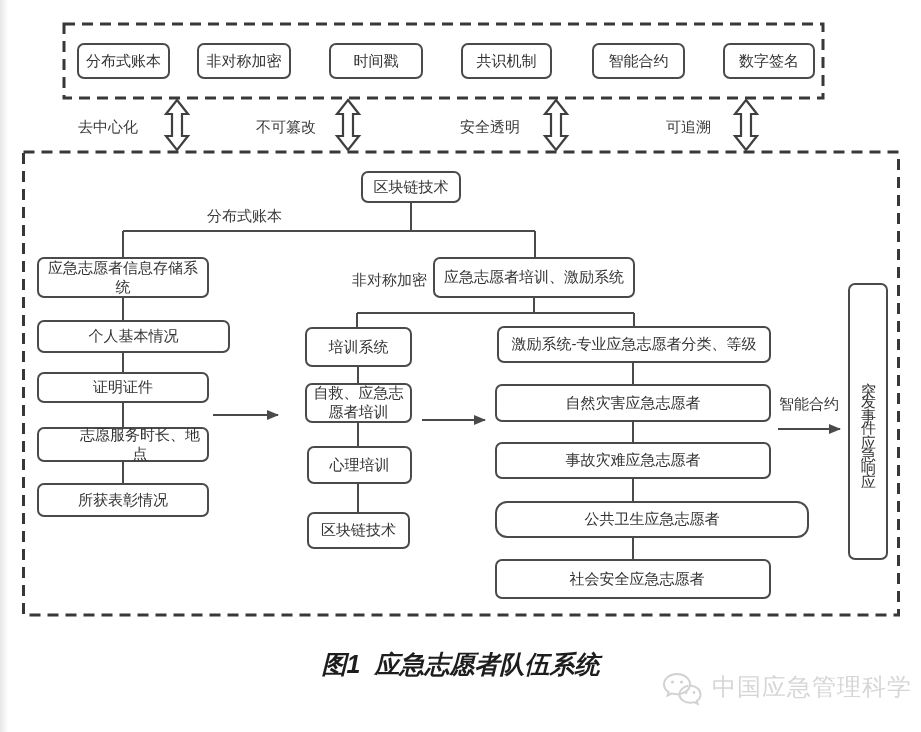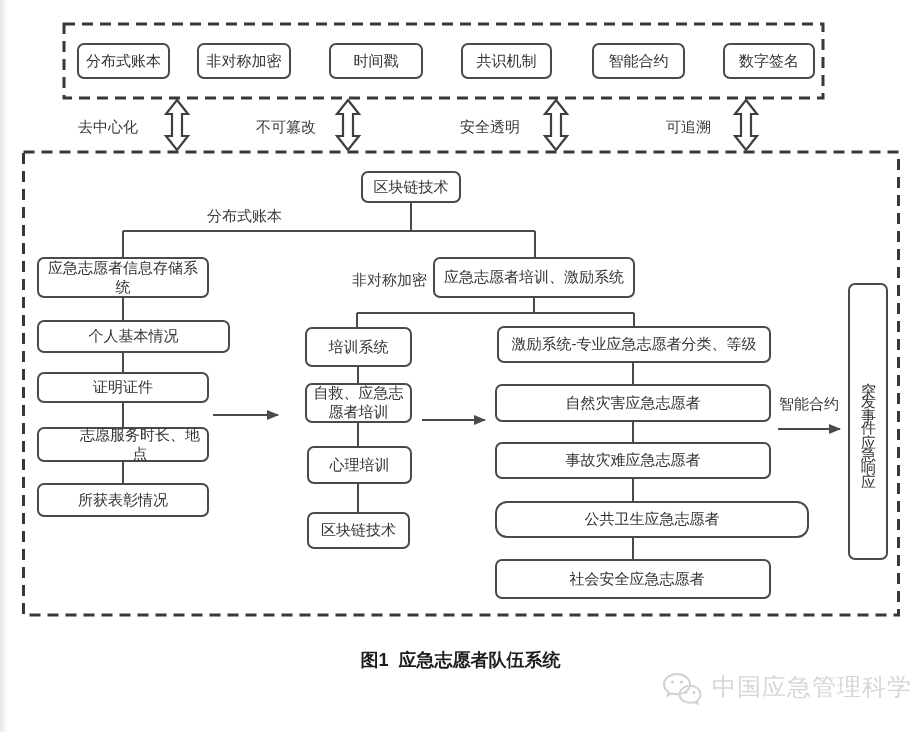--- a/index.html
+++ b/index.html
@@ -16,21 +16,21 @@
     display:flex;align-items:center;justify-content:center;text-align:center;
     font-size:15px;line-height:1.25;color:#333;box-sizing:border-box;padding:1px 4px;
   }
   .edge-label{position:absolute;font-size:15px;color:#3b3b3b;white-space:nowrap;}
   .feature-label{position:absolute;font-size:15px;color:#3b3b3b;white-space:nowrap;}
   .vertical-node{
     writing-mode:vertical-rl;letter-spacing:13px;padding:10px 0;
   }
   .caption{
     position:absolute;left:0;top:648px;width:921px;text-align:center;
-    font-size:18px;font-weight:bold;color:#1d1d1d;white-space:pre;
+    font-size:25px;font-weight:bold;color:#1d1d1d;white-space:pre;font-style:italic;
   }
   .watermark{
     position:absolute;left:660px;top:671px;display:flex;align-items:flex-start;gap:8px;
     color:#d6d6d6;font-size:24px;letter-spacing:1px;
     text-shadow:0 1px 0 #ffffff;
   }
 </style>
 </head>
 <body>
 

